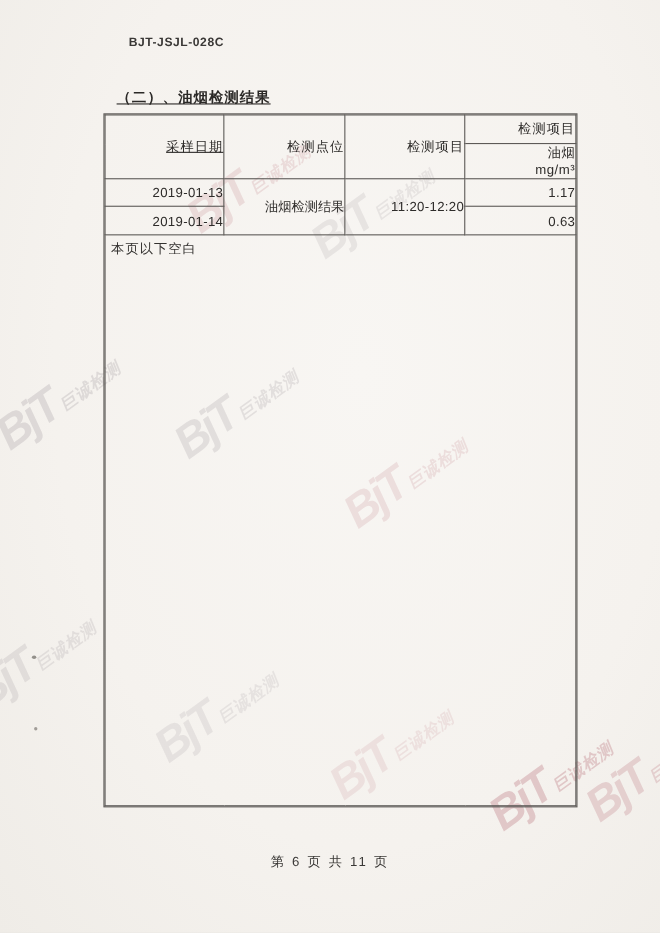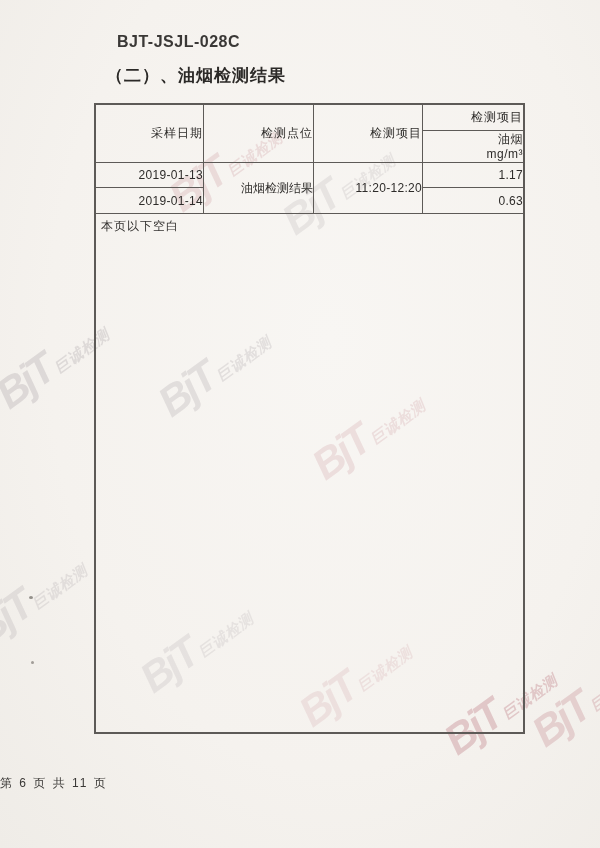--- a/index.html
+++ b/index.html
@@ -20,29 +20,29 @@
     white-space:nowrap;
     font-style:italic;
     font-weight:bold;
   }
   .wm-logo{font-size:42px;letter-spacing:-3px;}
   .wm-txt{font-size:15px;margin-left:3px;letter-spacing:1px;}
   
   .content{position:absolute;inset:0;z-index:2;}
   .doc-code{
     position:absolute;left:117px;top:33px;
-    font-size:16px;font-weight:bold;letter-spacing:0.5px;color:#3a3836;
+    font-size:11px;font-weight:bold;letter-spacing:0.5px;color:#3a3836;
   }
   .report-no{
     position:absolute;left:388px;top:40px;
     font-size:11px;font-weight:bold;color:#3a3836;
   }
   .section-title{
-    position:absolute;left:106px;top:64px;
-    font-size:17px;font-weight:bold;letter-spacing:1px;color:#2b2927;
+    position:absolute;left:106px;top:80px;
+    font-size:13px;font-weight:bold;letter-spacing:1px;color:#2b2927;text-decoration:underline;
   }
   table.results{
     position:absolute;left:95px;top:104px;
     width:428px;
     border-collapse:collapse;
     table-layout:fixed;
     font-size:12px;color:#2e2c2a;
   }
   table.results td, table.results th{
     border:1px solid #5d5a57;
@@ -62,21 +62,21 @@
     text-align:left !important;
     height:518px;
   }
   .blank-note{
     display:inline-block;
     padding:4px 0 0 5px;
     font-size:12px;letter-spacing:1px;color:#33312f;
   }
   .footer{
     position:absolute;left:0;top:775px;width:100%;
-    text-align:left;
+    text-align:center;
     font-size:12px;letter-spacing:2px;color:#3a3836;
   }
   .speck{position:absolute;border-radius:50%;background:#6a6661;z-index:2;}
   .speck1{left:29px;top:596px;width:4px;height:3px;opacity:.7;}
   .speck2{left:31px;top:661px;width:3px;height:3px;opacity:.6;}
 </style>
 </head>
 <body>
 
 <div class="page">
@@ -103,21 +103,21 @@
 
     <table class="results">
       <colgroup>
         <col style="width:108px">
           <col style="width:110px">
           <col style="width:109px">
           <col style="width:101px">
       </colgroup>
       <tbody>
         <tr>
-          <th rowspan="2" class="h-cell" style="height:56px;">采样日期</th>
+          <th rowspan="2" class="h-cell" style="height:56px;text-decoration:underline;">采样日期</th>
           <th rowspan="2" class="h-cell">检测点位</th>
           <th rowspan="2" class="h-cell">检测项目</th>
           <th class="h-cell" style="height:25px;">检测项目</th>
         </tr>
         <tr>
           <th class="unit-cell" style="height:31px;">
             <span>油烟</span><br>
             <span>mg/m³</span>
           </th>
         </tr>

